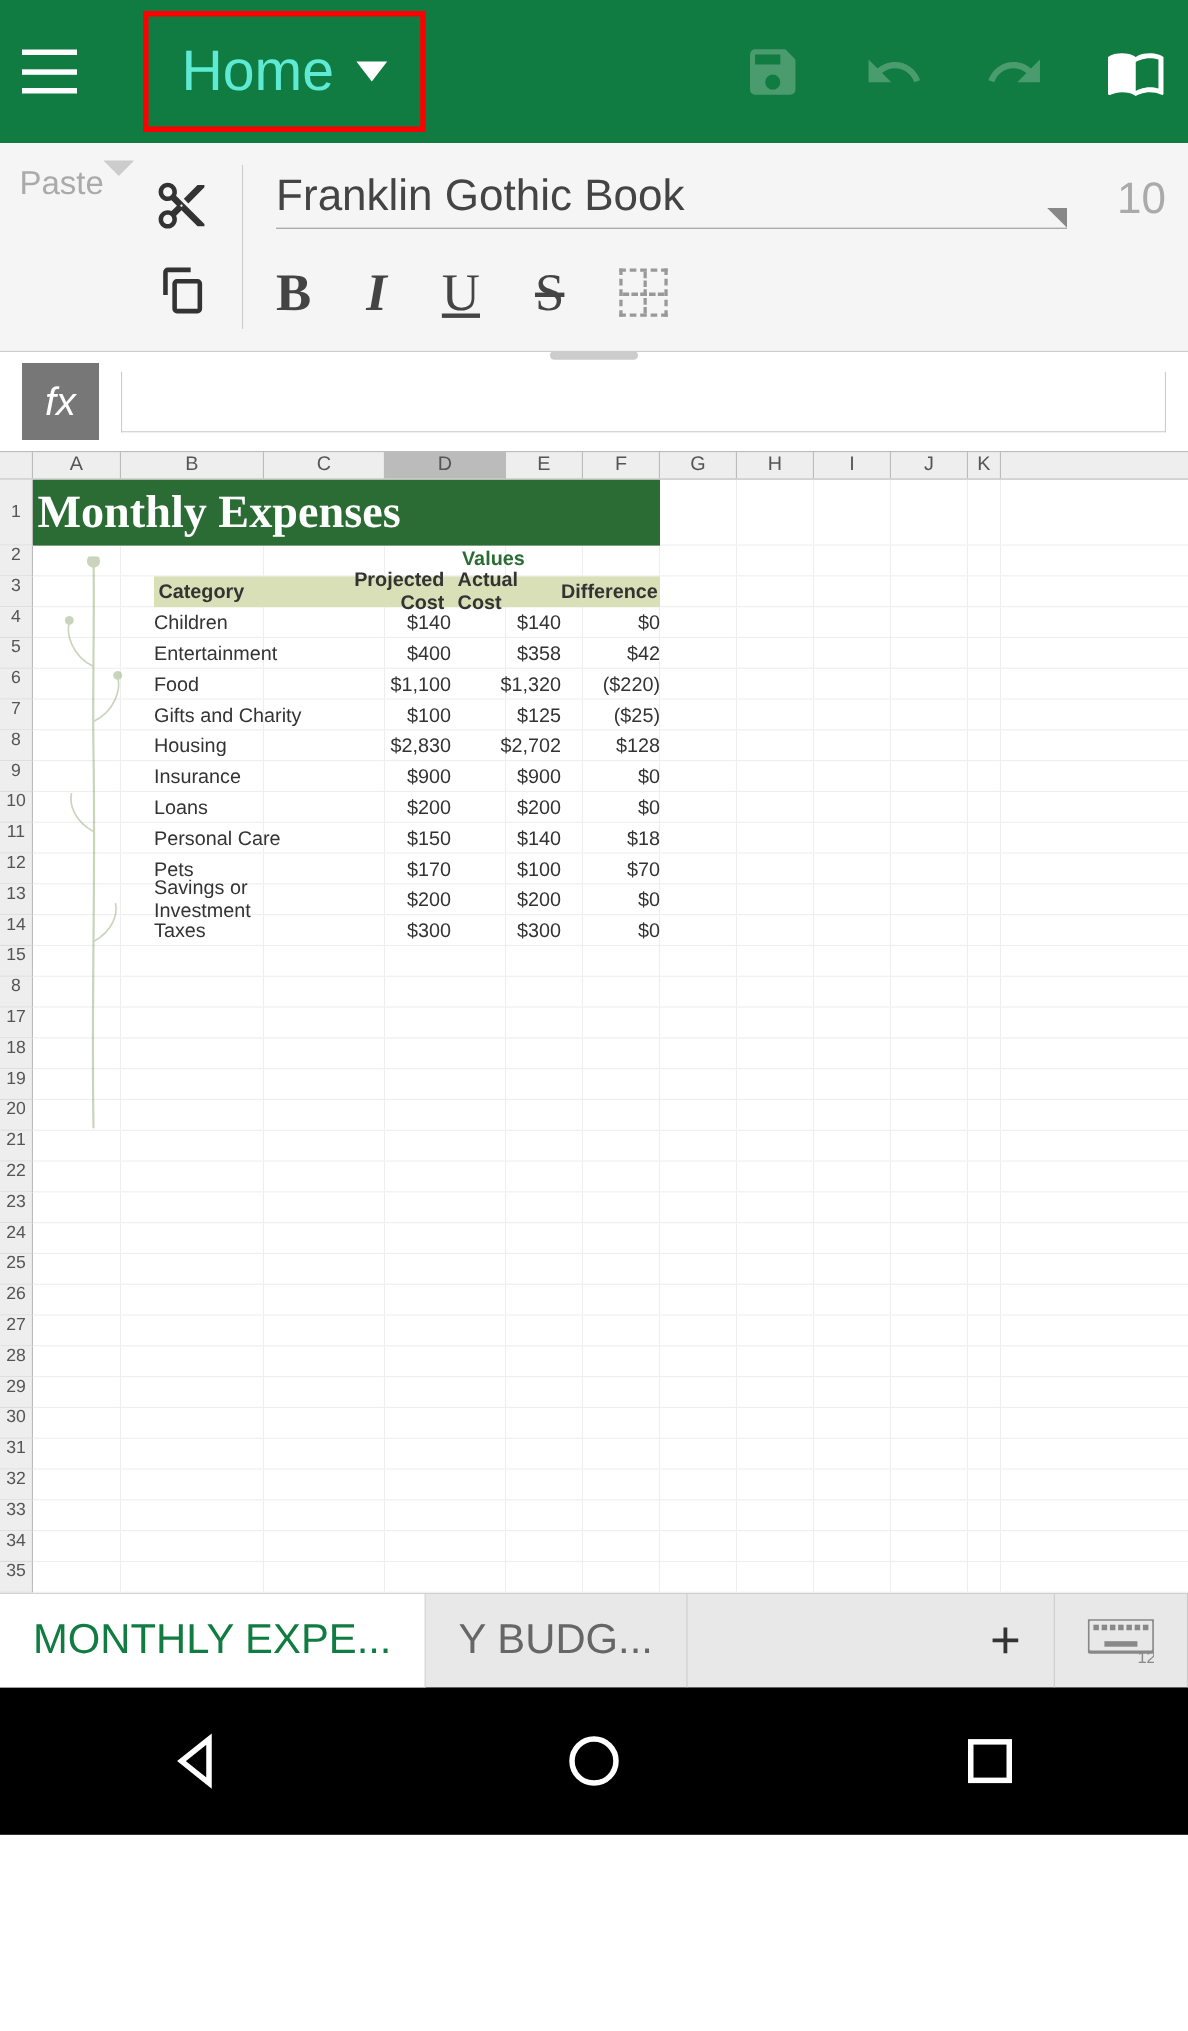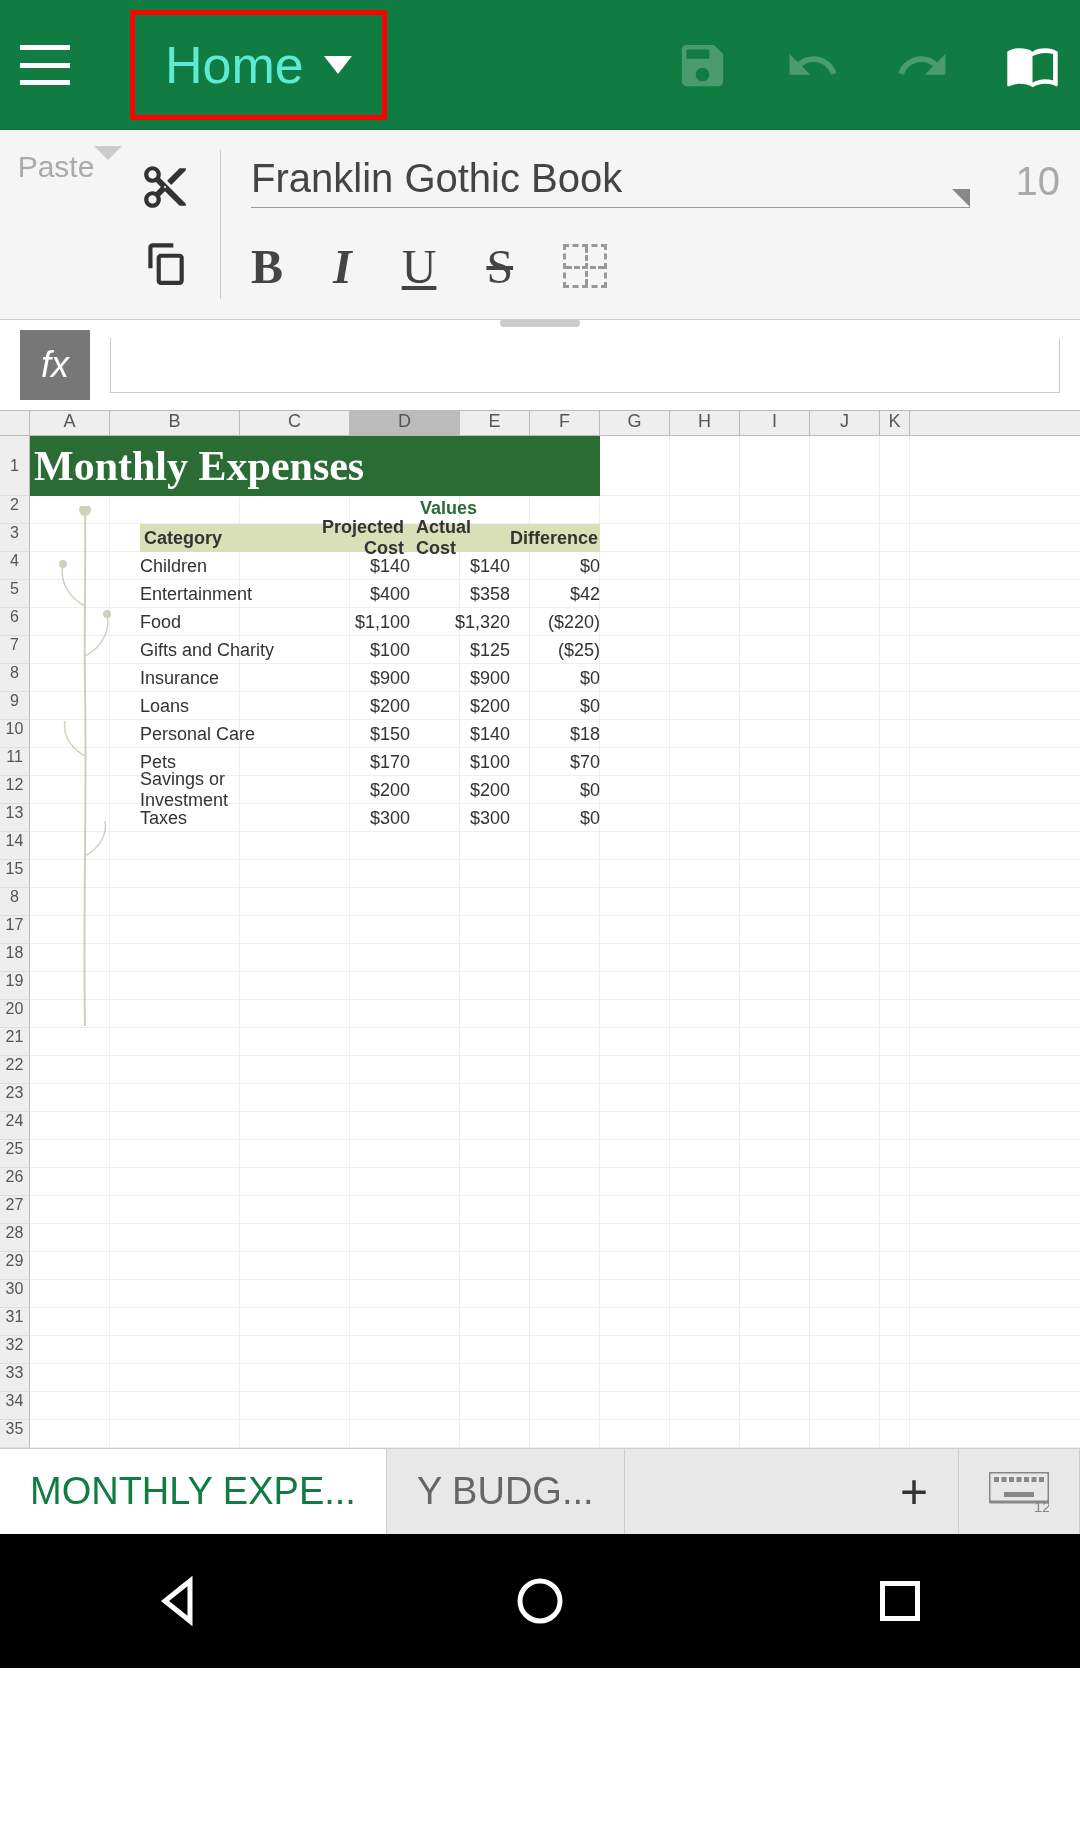--- a/index.html
+++ b/index.html
@@ -747,20 +747,26 @@
         <div class="c3">$1,320</div>
         <div class="c4">($220)</div>
       </div>
       <div class="drow">
         <div class="c1">Gifts and Charity</div>
         <div class="c2">$100</div>
         <div class="c3">$125</div>
         <div class="c4">($25)</div>
       </div>
       <div class="drow">
+        <div class="c1">Housing</div>
+        <div class="c2">$2,830</div>
+        <div class="c3">$2,702</div>
+        <div class="c4">$128</div>
+      </div>
+      <div class="drow">
         <div class="c1">Insurance</div>
         <div class="c2">$900</div>
         <div class="c3">$900</div>
         <div class="c4">$0</div>
       </div>
       <div class="drow">
         <div class="c1">Loans</div>
         <div class="c2">$200</div>
         <div class="c3">$200</div>
         <div class="c4">$0</div>

